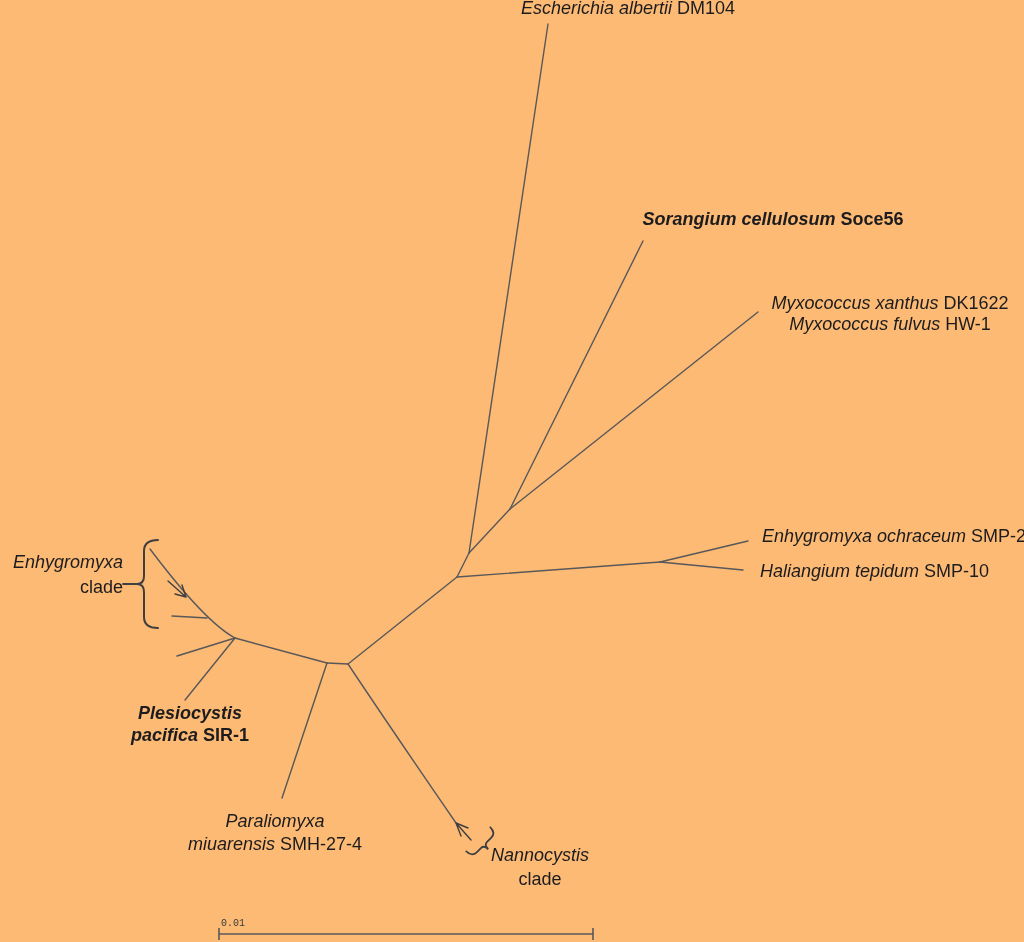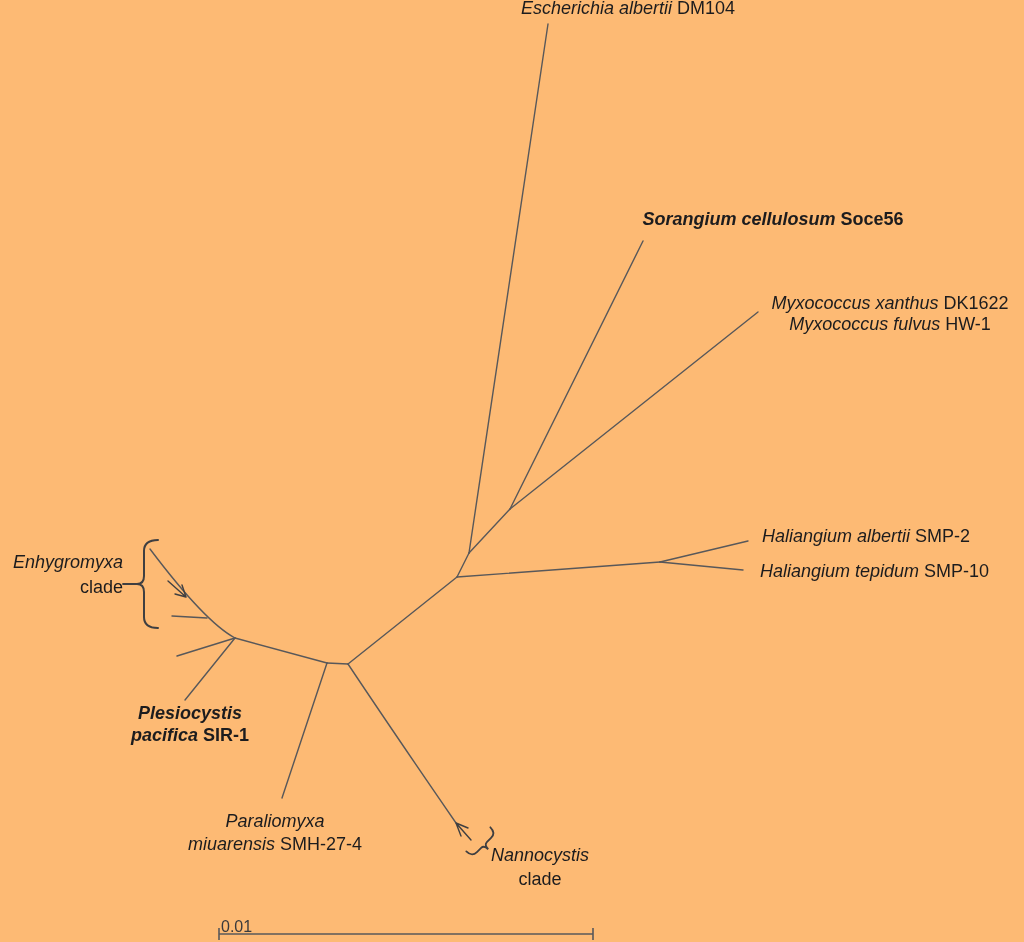--- a/index.html
+++ b/index.html
@@ -18,22 +18,23 @@
     line-height:22px;
     white-space:nowrap;
     color:#1c1c1e;
   }
   .lbl .sp{font-style:italic;}
   .lbl .strain{font-style:normal;margin-left:5px;}
   .center{transform:translateX(-50%);text-align:center;}
   .right{text-align:right;}
   .scale-label{
     position:absolute;
-    font-size:16px;
+    font-size:10px;
     color:#3a3a3c;
+    font-family:Liberation Mono, monospace;
   }
 </style>
 </head>
 <body>
 
 <div class="figure">
 
   <svg class="tree" width="1024" height="942" viewBox="0 0 1024 942">
 
     <g fill="none" stroke-width="1.4" stroke-linecap="round" stroke="#58585a">
@@ -89,21 +90,21 @@
   <div class="lbl center" style="left:890px;top:293px;line-height:21px;text-align:center;">
     <div>
       <span class="sp">Myxococcus xanthus</span><span class="strain">DK1622</span>
     </div>
     <div>
       <span class="sp">Myxococcus fulvus</span><span class="strain">HW-1</span>
     </div>
   </div>
 
   <div class="lbl" style="left:762px;top:525px;">
-    <span class="sp">Haliangium albertii</span><span class="strain">SMP-2</span>
+    <span class="sp">Enhygromyxa ochraceum</span><span class="strain">SMP-2</span>
   </div>
 
   <div class="lbl" style="left:760px;top:560px;">
     <span class="sp">Haliangium tepidum</span><span class="strain">SMP-10</span>
   </div>
 
   <div class="lbl right" style="right:901px;top:550px;line-height:25px;">
     <div class="sp">Enhygromyxa</div>
     <div>clade</div>
   </div>

